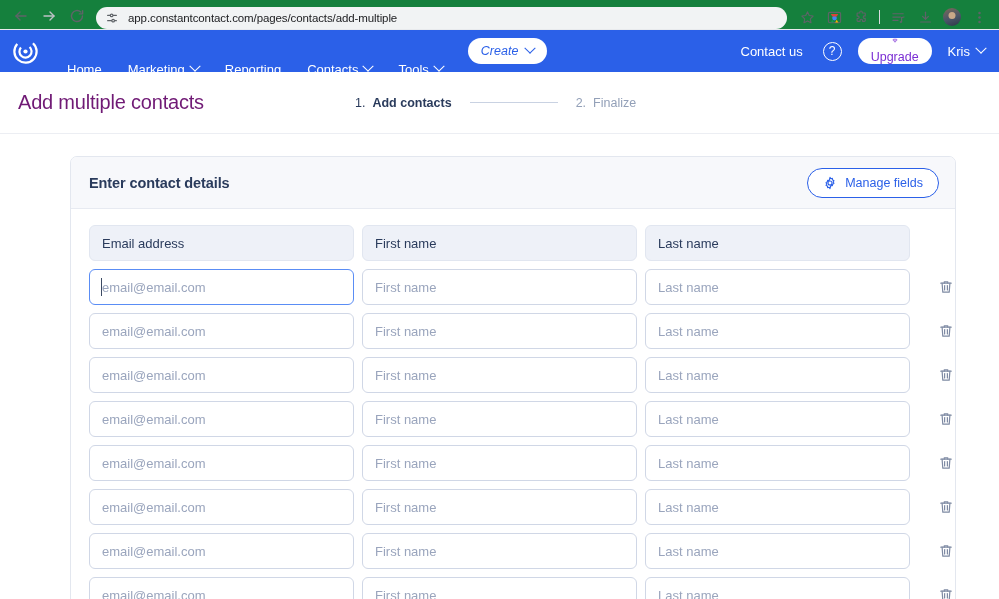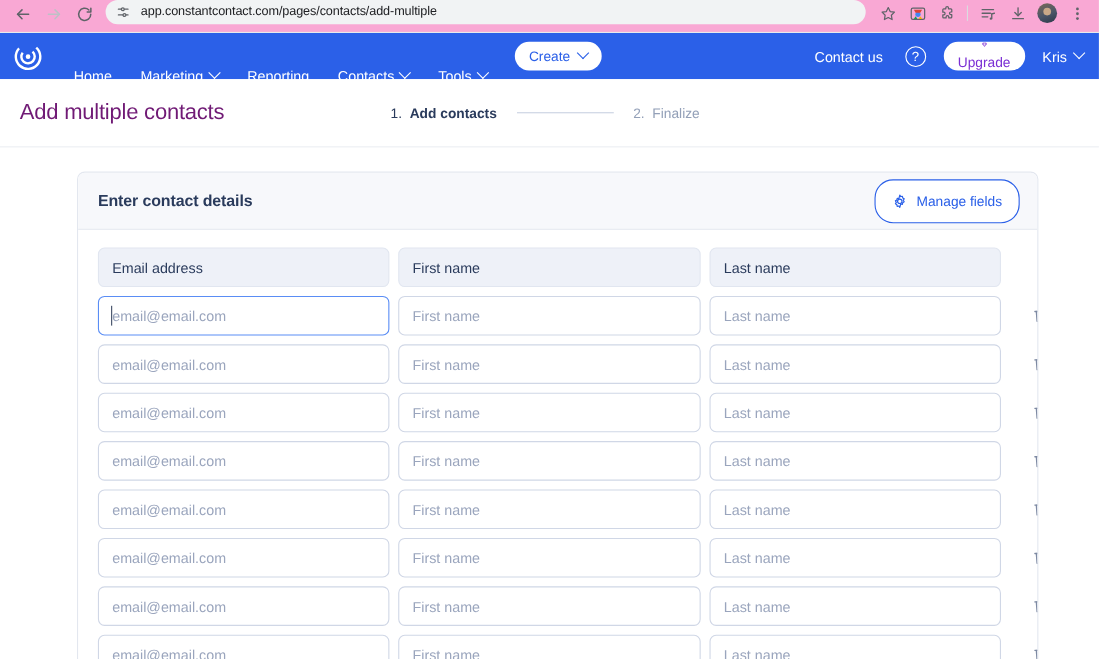--- a/index.html
+++ b/index.html
@@ -8,23 +8,23 @@
     width: 999px;
     height: 599px;
     overflow: hidden;
     background: #ffffff;
     font-family: "Liberation Sans", sans-serif;
   }
 
   
   .browser-bar {
     height: 30px;
-    background: #f9a8d4;
-    display: flex;
-    align-items: flex-start;
+    background: #15803d;
+    display: flex;
+    align-items: flex-end;
     padding: 0 8px;
     gap: 2px;
     border-bottom: 1px solid #e8eaed;
   }
   .nav-btn {
     width: 26px; height: 26px;
     display: flex; align-items: center; justify-content: center;
     border-radius: 50%;
     color: #5f6368;
     flex: 0 0 auto;
@@ -140,20 +140,21 @@
     color: #2b60e8;
     border-radius: 14px;
     height: 26px;
     padding: 0 13px;
     display: flex;
     align-items: center;
     gap: 8px;
     font-size: 12.5px;
     font-weight: 500;
     white-space: nowrap;
+    font-style: italic;
   }
 
   .nav-right {
     margin-left: auto;
     display: flex;
     align-items: center;
     gap: 0;
   }
   .nav-right .nav-link { padding: 0 12px; }
   .help-icon {
@@ -254,21 +255,21 @@
     align-items: center;
     gap: 9px;
     font-size: 13.5px;
     white-space: nowrap;
   }
   .arrow-right { font-size: 14px; line-height: 1; }
 
   
   .content {
     background: #ffffff;
-    padding: 22px 55px 0 70px;
+    padding: 22px 43px 0 70px;
     height: calc(599px - 30px - 42px - 62px);
     overflow: hidden;
   }
   .card {
     border: 1px solid #e3e7ef;
     border-radius: 7px;
     background: #ffffff;
     overflow: hidden;
   }
   .card-header {
@@ -284,21 +285,21 @@
     color: #2a3b5c;
     font-weight: 700;
     letter-spacing: -0.1px;
   }
   .manage-btn {
     margin-left: auto;
     border: 1px solid #2b60e8;
     color: #2b60e8;
     background: #ffffff;
     border-radius: 17px;
-    height: 40px;
+    height: 30px;
     padding: 0 15px;
     display: flex;
     align-items: center;
     gap: 8px;
     font-size: 12.5px;
     white-space: nowrap;
   }
 
   .card-body { padding: 16px 18px 0 18px; }
 

